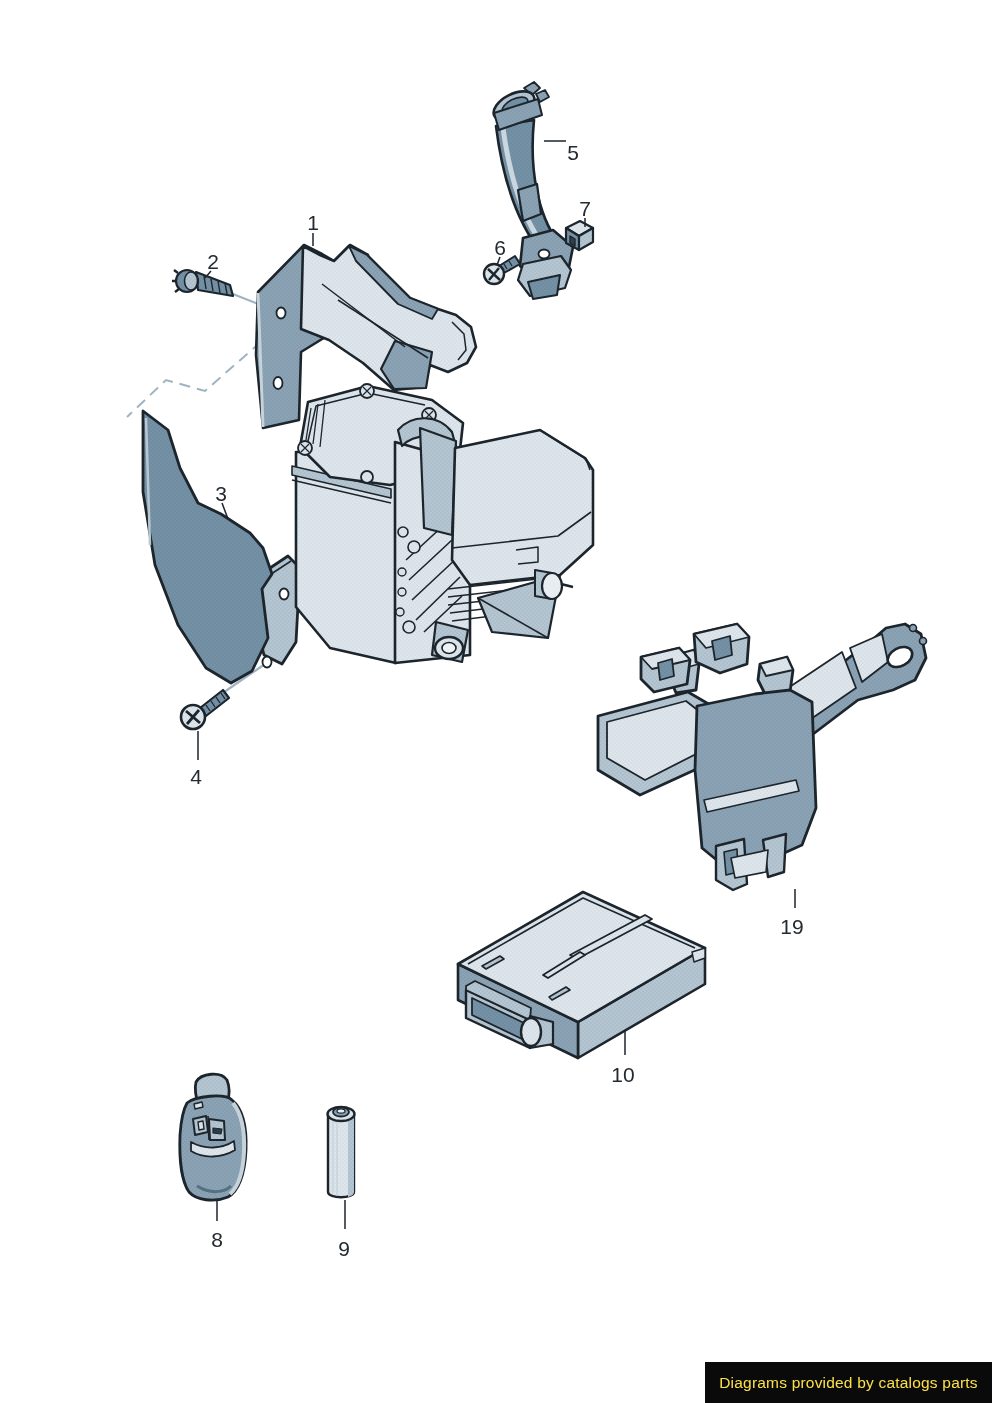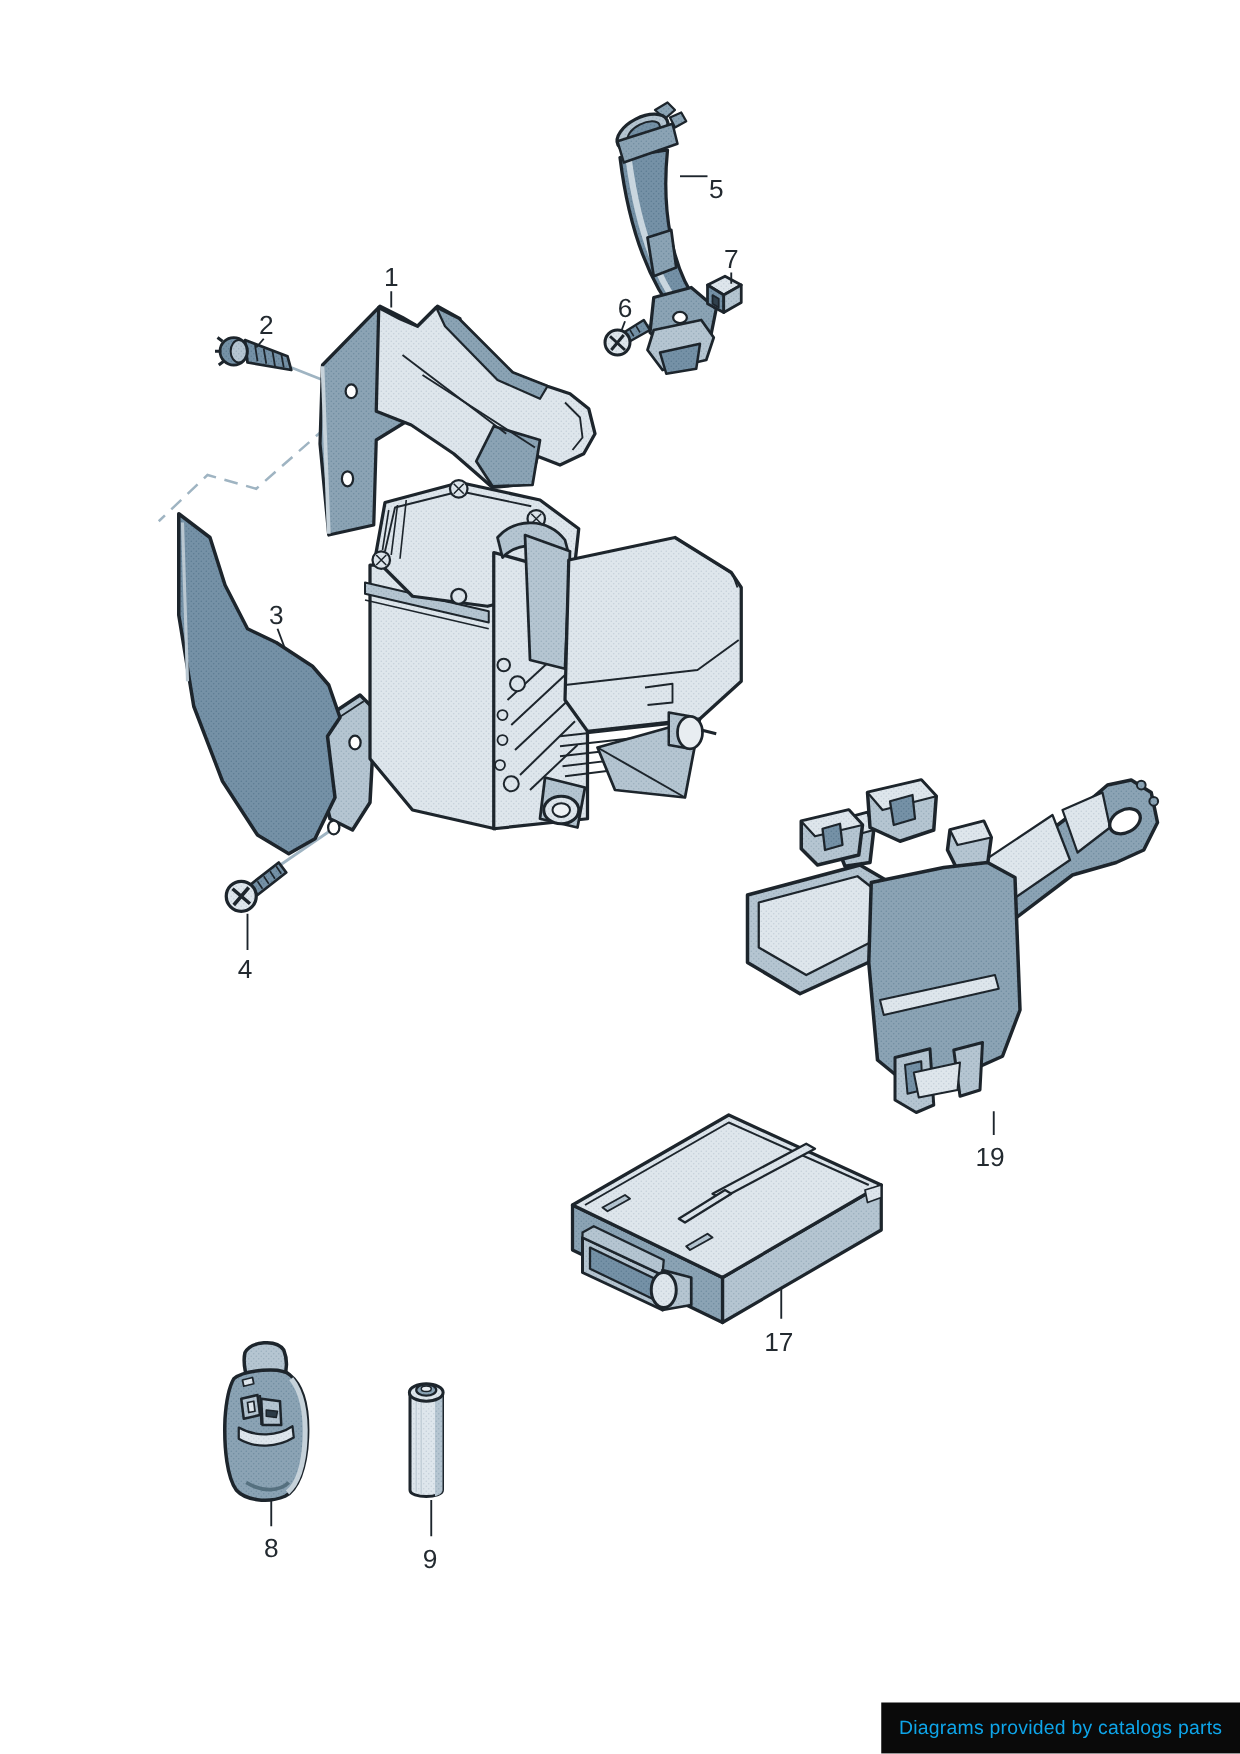--- a/index.html
+++ b/index.html
@@ -21,21 +21,21 @@
     user-select:none;
   }
   .footer-banner{
     position:absolute;
     left:705px;top:1362px;
     width:287px;height:41px;
     background:#0a0a0a;
     display:flex;align-items:center;justify-content:center;
   }
   .footer-banner span{
-    color:#0ea5e9;
+    color:#fde047;
     font-size:15.5px;
     letter-spacing:.2px;
   }
 </style>
 </head>
 <body>
 
 <div class="stage">
 
 <svg width="992" height="1403" viewBox="0 0 992 1403">
@@ -275,20 +275,20 @@
 
 <div class="callout" style="left:313px;top:222px">1</div>
 <div class="callout" style="left:213px;top:261px">2</div>
 <div class="callout" style="left:221px;top:493px">3</div>
 <div class="callout" style="left:196px;top:776px">4</div>
 <div class="callout" style="left:573px;top:152px">5</div>
 <div class="callout" style="left:500px;top:247px">6</div>
 <div class="callout" style="left:585px;top:208px">7</div>
 <div class="callout" style="left:217px;top:1239px">8</div>
 <div class="callout" style="left:344px;top:1248px">9</div>
-<div class="callout" style="left:623px;top:1074px">17</div>
+<div class="callout" style="left:623px;top:1074px">10</div>
 <div class="callout" style="left:792px;top:926px">19</div>
 
 <div class="footer-banner">
   <span>Diagrams provided by catalogs parts</span>
 </div>
 
 </div>
 
 </body></html>

